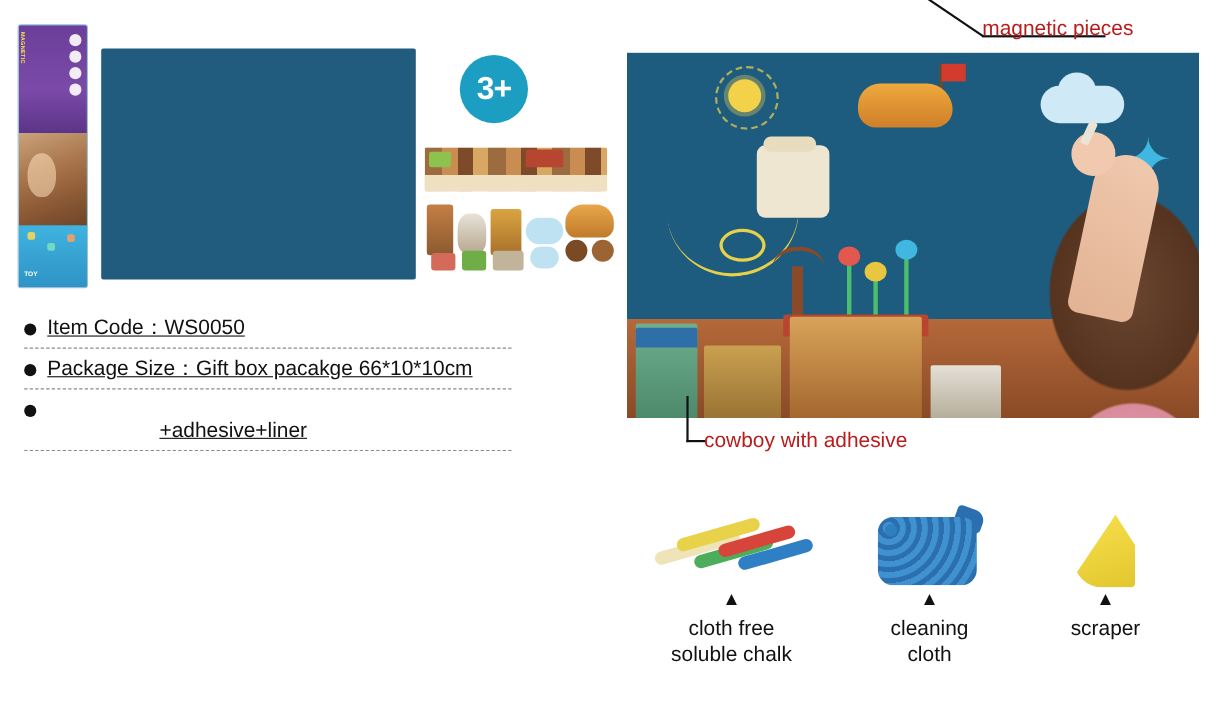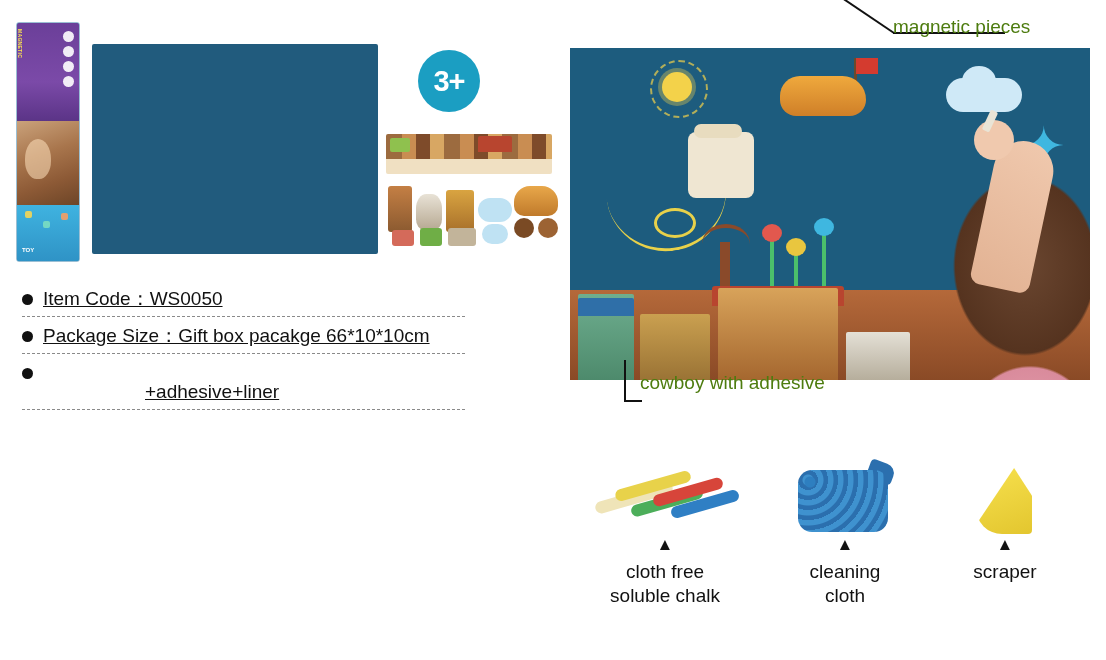--- a/index.html
+++ b/index.html
@@ -280,25 +280,25 @@
   }
   .ph-chalk {
     position: absolute; right: 106px; top: 30px; width: 8px; height: 22px;
     background: #e9e4d6; transform: rotate(25deg); border-radius: 2px;
   }
 
   
   .callout-text {
     position: absolute;
     font-size: 19px;
-    color: #4d7c0f;
+    color: #b91c1c;
     white-space: nowrap;
   }
   .co-magnetic { left: 893px; top: 16px; }
-  .co-cowboy  { left: 640px; top: 372px; }
+  .co-cowboy  { left: 640px; top: 390px; }
   .leader { position: absolute; background: #111; }
   .lead-mag-h { left: 893px; top: 32px; width: 112px; height: 2px; }
   .lead-mag-d {
     left: 828px; top: 32px; width: 66px; height: 2px;
     transform-origin: right center; transform: rotate(34deg);
   }
   .lead-cow-v { left: 624px; top: 360px; width: 2px; height: 42px; }
   .lead-cow-h { left: 624px; top: 400px; width: 18px; height: 2px; }
 
   

